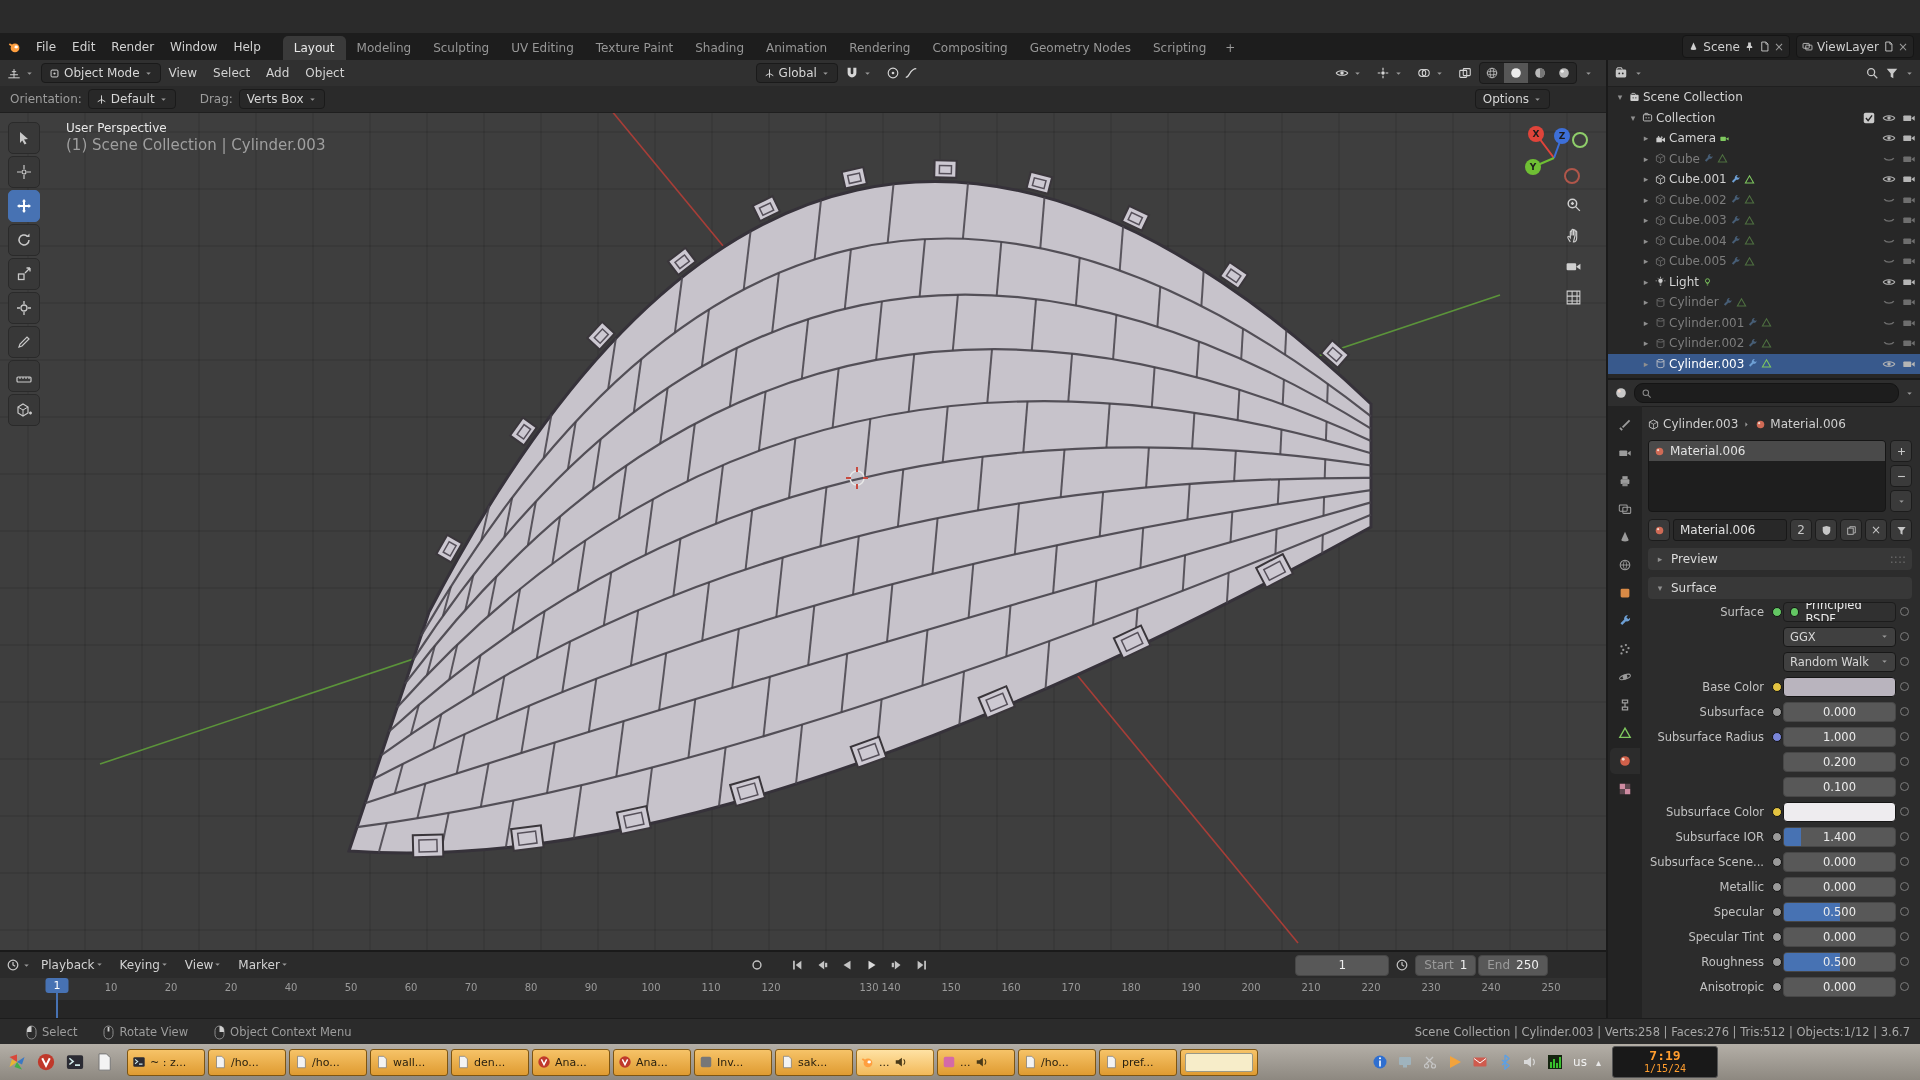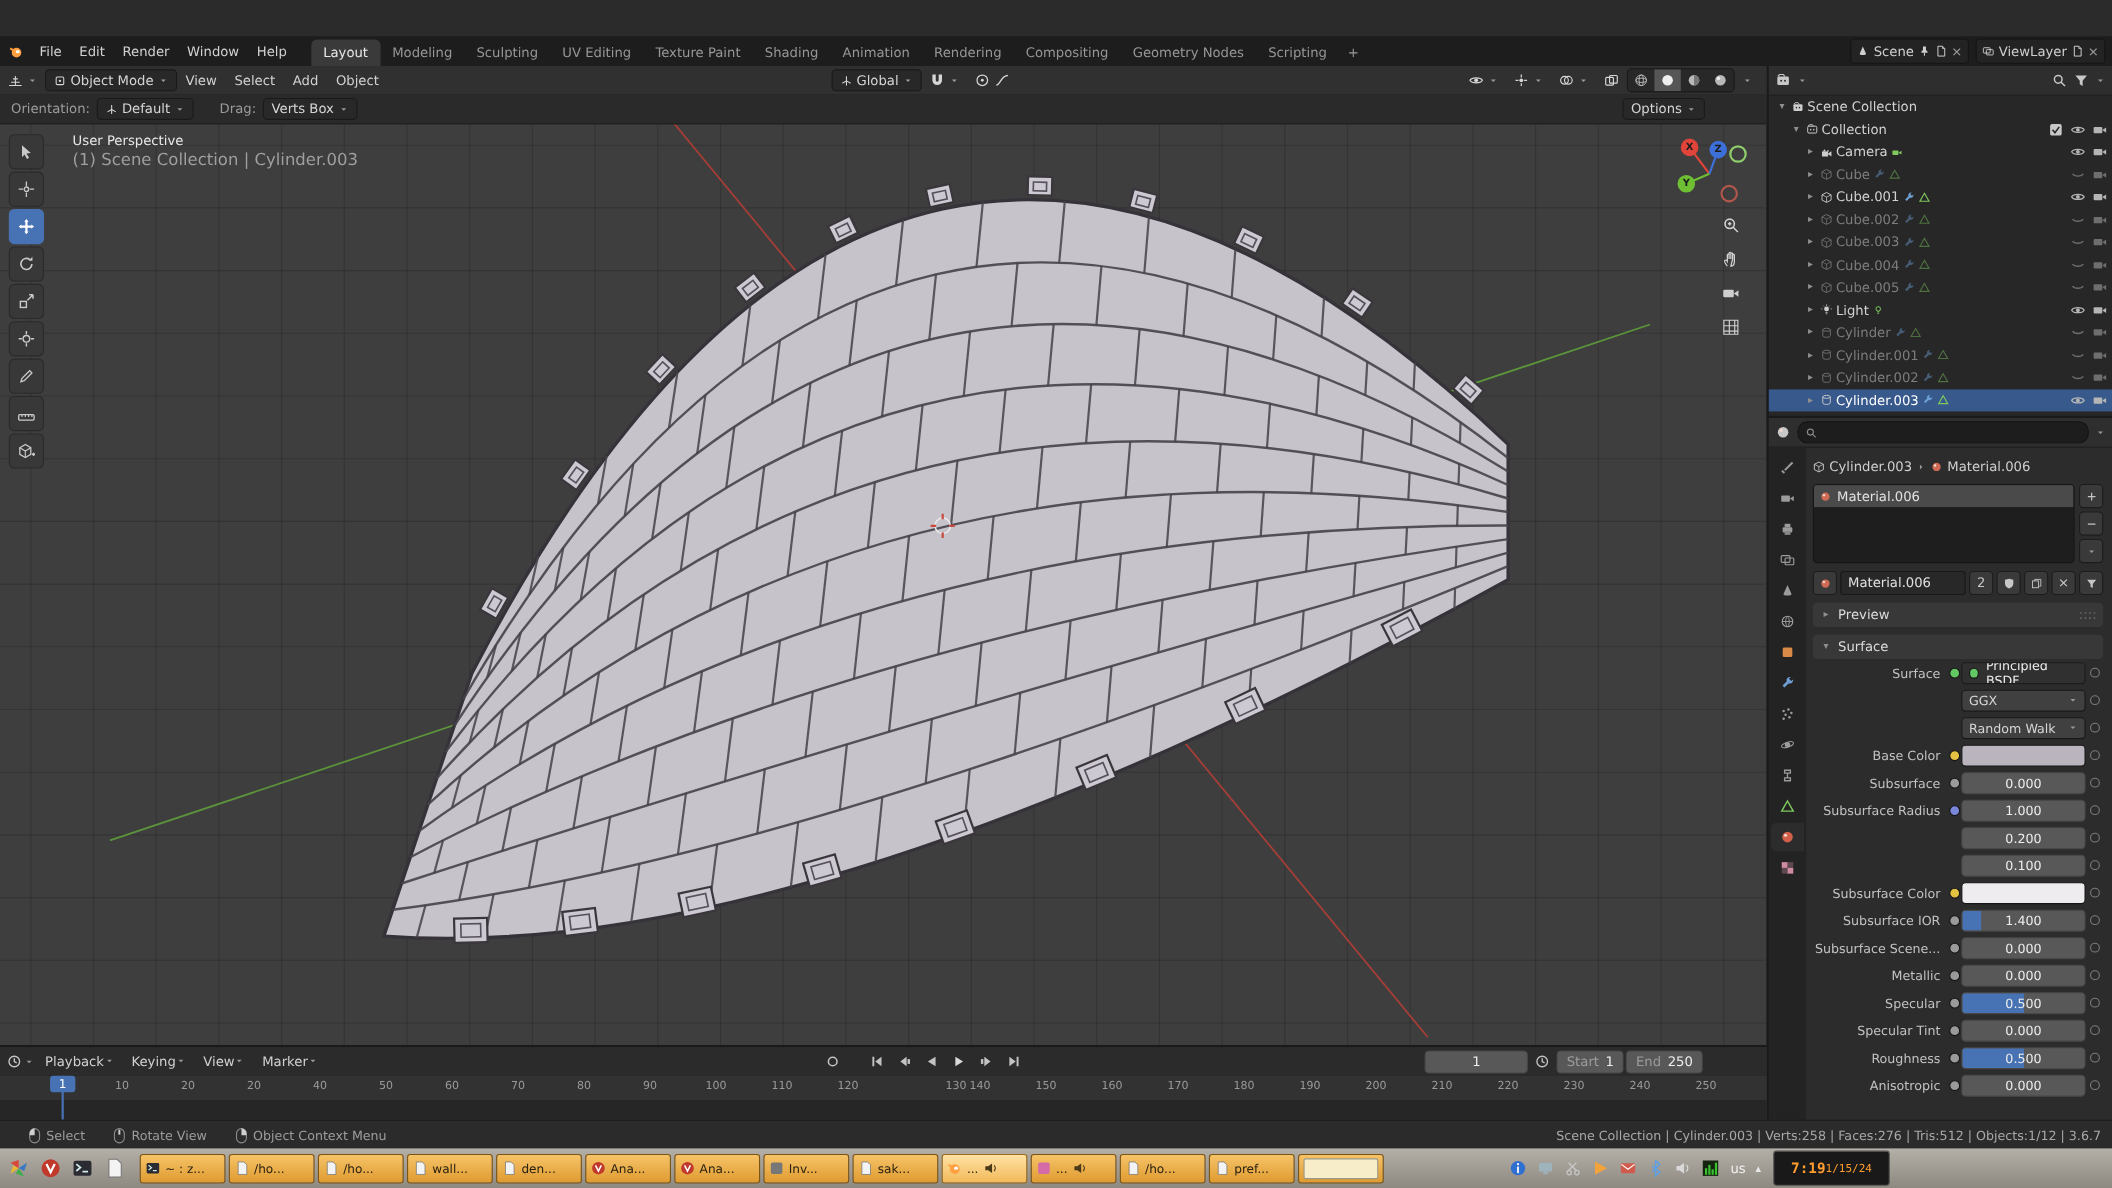--- a/index.html
+++ b/index.html
@@ -155,21 +155,21 @@
             color:#2a2110;font-size:11px;overflow:hidden;white-space:nowrap}
   .task-btn.active{background:linear-gradient(#ffe2a4,#f2b959);border-color:#9a6d1c}
   .task-btn .ic{width:14px;height:14px}
   .swatchface{width:100%;height:17px;background:#f7edc9;border:1px solid #998;border-radius:2px}
   #tray{margin-left:auto;display:flex;align-items:center;gap:7px}
   .tray-ic{width:18px;height:18px;display:flex;align-items:center;justify-content:center}
   .tray-ic .ic{width:16px;height:16px}
   #kb-ind{color:#f2f2f2;font-size:12px;margin:0 2px}
   #tray-expand{color:#e8e8e8;font-size:10px}
   #clockbox{width:104px;height:30px;background:#191919;border:1px solid #555;border-radius:3px;
-            display:flex;align-items:center;justify-content:center;line-height:13px;
+            display:flex;flex-direction:column;align-items:center;justify-content:center;line-height:13px;
             margin-right:198px;margin-left:4px}
   #clock-time{color:#ff9d2e;font-family:"DejaVu Sans Mono",monospace;font-weight:bold;font-size:13px}
   #clock-date{color:#ff9d2e;font-family:"DejaVu Sans Mono",monospace;font-size:10px}
 </style>
 </head>
 <body>
 
 <div id="app">
 
 

